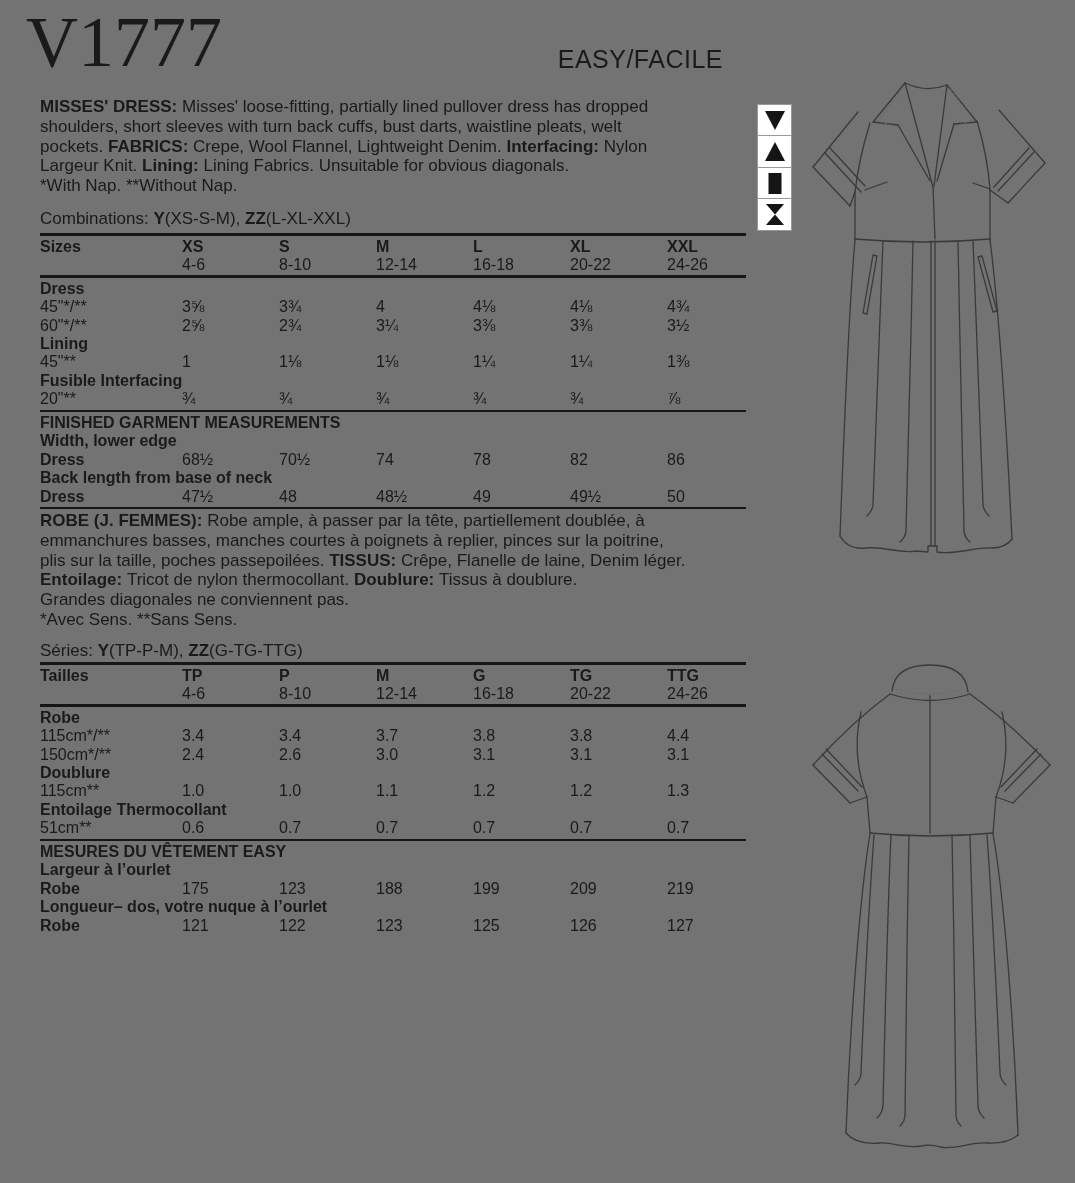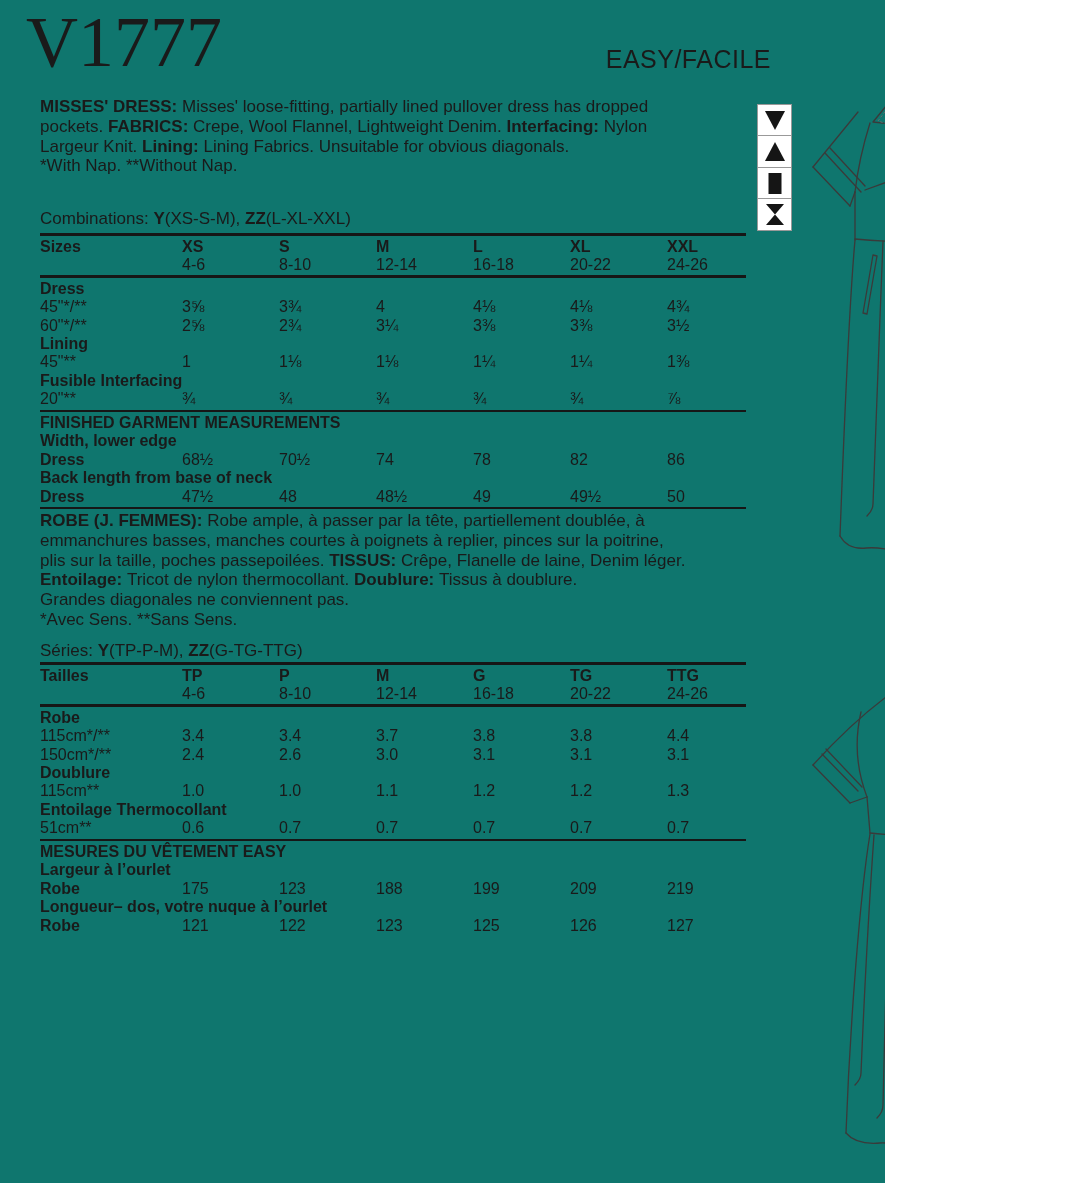--- a/index.html
+++ b/index.html
@@ -1,21 +1,21 @@
 <!DOCTYPE html>
 <html><head>
 <meta charset="utf-8">
 <style>
   html,body{margin:0;padding:0;background:#fff;}
-  .page{position:relative;width:885px;height:1183px;background:#0f766e;
+  .page{position:relative;width:1075px;height:1183px;background:#737373;
         font-family:"Liberation Sans",sans-serif;color:#1a1a1a;overflow:hidden;}
   .title{position:absolute;left:26px;top:6px;font-family:"Liberation Serif",serif;
          font-size:72px;line-height:1;font-weight:400;letter-spacing:0px;}
   .difficulty{position:absolute;top:45px;left:0;width:723px;text-align:right;
-              font-size:25px;letter-spacing:0.5px;font-weight:400;padding-left:48px;}
+              font-size:25px;letter-spacing:0.5px;font-weight:400;}
   .block{position:absolute;left:40px;width:706px;}
   .desc{font-size:17px;line-height:19.8px;white-space:nowrap;}
   .tline{white-space:nowrap;}
   .b{font-weight:bold;}
   .rule{height:2.5px;background:#161616;margin:1px 0 2px 0;}
   .trow{display:grid;grid-template-columns:142px 97px 97px 97px 97px 97px 97px;
         height:18.4px;line-height:18.4px;font-size:16px;white-space:nowrap;}
   .cell{overflow:visible;}
   .sym-strip{position:absolute;left:757px;top:104px;display:flex;flex-direction:column;}
   .sym-box{width:33px;height:31px;border:1.6px solid #999;margin-top:-1.6px;
@@ -26,20 +26,21 @@
 </head>
 <body>
 
 <div class="page">
 
   <div class="title">V1777</div>
   <div class="difficulty">EASY/FACILE</div>
 
   <div class="block desc" style="top:97px;">
       <div class="tline"><span class="b">MISSES' DRESS: </span><span>Misses' loose-fitting, partially lined pullover dress has dropped</span></div>
+      <div class="tline"><span>shoulders, short sleeves with turn back cuffs, bust darts, waistline pleats, welt</span></div>
       <div class="tline"><span>pockets. </span><span class="b">FABRICS: </span><span>Crepe, Wool Flannel, Lightweight Denim. </span><span class="b">Interfacing: </span><span>Nylon</span></div>
       <div class="tline"><span>Largeur Knit. </span><span class="b">Lining: </span><span>Lining Fabrics. Unsuitable for obvious diagonals.</span></div>
       <div class="tline"><span>*With Nap. **Without Nap.</span></div>
     </div>
 
   <div class="block desc" style="top:209px;"><span>Combinations: </span><span class="b">Y</span><span>(XS-S-M), </span><span class="b">ZZ</span><span>(L-XL-XXL)</span></div>
 
   <div class="block" style="top:232px;">
       <div class="rule"></div>
       <div class="trow">

